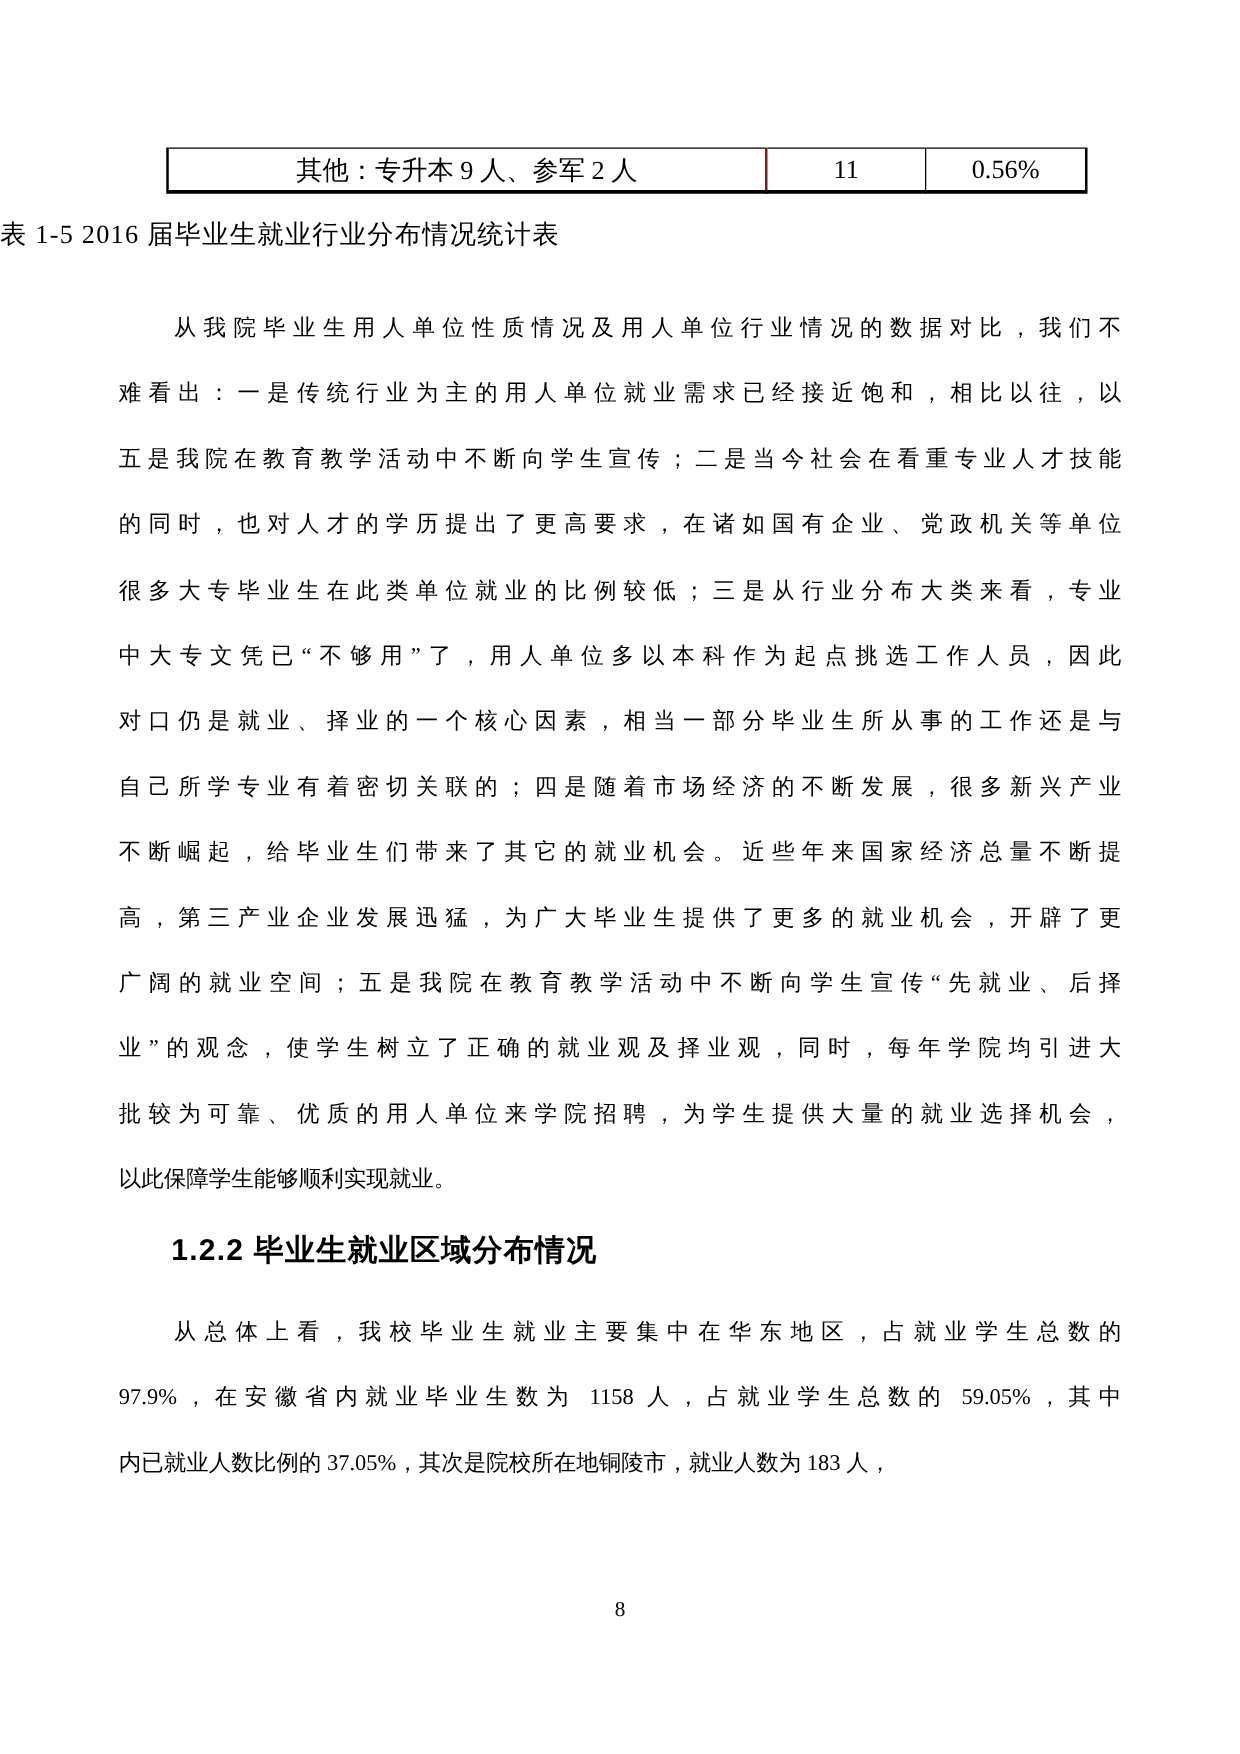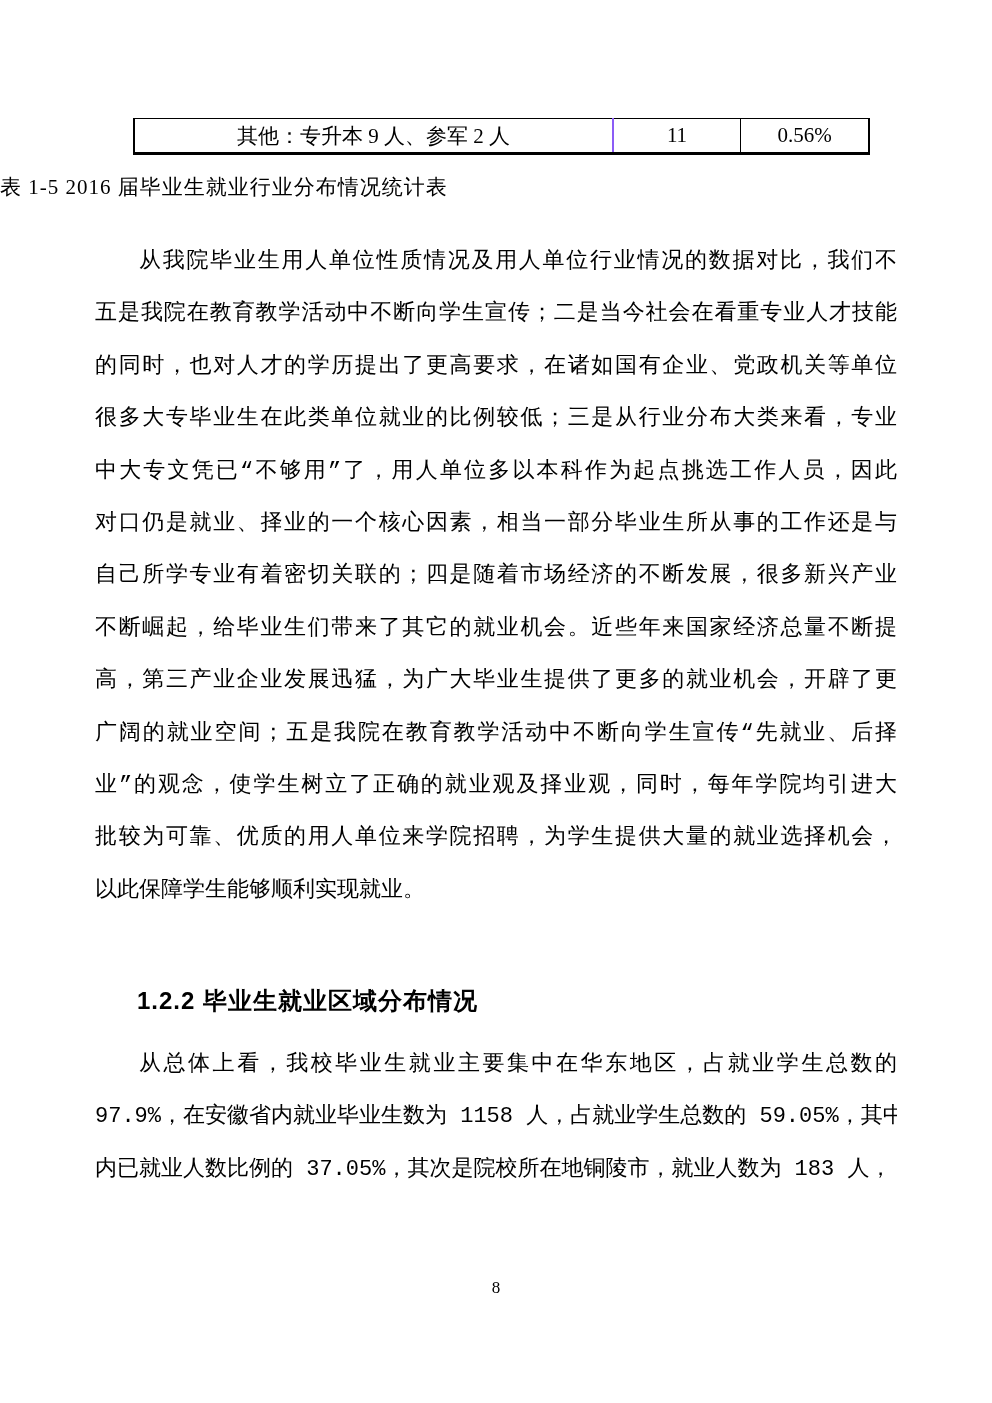--- a/index.html
+++ b/index.html
@@ -32,21 +32,21 @@
   }
   table.data-table td {
     height: 33px;
     vertical-align: middle;
     text-align: center;
     font-size: 21px;
     padding: 0 4px;
     white-space: nowrap;
     overflow: hidden;
   }
-  td.col-category { width: 469px; border-right: 2px solid #8b5cf6; }
+  td.col-category { width: 469px; border-right: 2px solid #7f1d1d; }
   td.col-count    { width: 118px; border-right: 1px solid #000; font-size: 20px; }
   td.col-percent  { width: 119px; font-size: 20px; }
 
   
   .table-caption {
     position: absolute;
     top: 173px;
     left: 0;
     width: 100%;
     text-align: left;
@@ -58,27 +58,26 @@
   .para {
     position: absolute;
     left: 95px;
     width: 802px;
   }
   .para-1 { top: 236px; }
   .para-2 { top: 1039px; }
   .line {
     height: 52.4px;
     line-height: 52.4px;
-    font-size: 22px;
+    font-size: 18px;
     text-align: justify;
     text-align-last: justify;
     text-justify: inter-character;
     white-space: nowrap;
     overflow: hidden;
-    font-family: Liberation Mono, monospace;
   }
   .line.first { text-indent: 44px; }
   .line.last  { text-align-last: left; }
 
   
   .section-heading {
     position: absolute;
     top: 986px;
     left: 95px;
     width: 802px;
@@ -114,20 +113,21 @@
         <td class="col-count">11</td>
         <td class="col-percent">0.56%</td>
       </tr>
     </tbody>
   </table>
 
   <div class="table-caption">表 1-5 2016 届毕业生就业行业分布情况统计表</div>
 
   <div class="para para-1">
       <div class="line first">从我院毕业生用人单位性质情况及用人单位行业情况的数据对比，我们不</div>
+      <div class="line">难看出：一是传统行业为主的用人单位就业需求已经接近饱和，相比以往，以</div>
       <div class="line">五是我院在教育教学活动中不断向学生宣传；二是当今社会在看重专业人才技能</div>
       <div class="line">的同时，也对人才的学历提出了更高要求，在诸如国有企业、党政机关等单位</div>
       <div class="line">很多大专毕业生在此类单位就业的比例较低；三是从行业分布大类来看，专业</div>
       <div class="line">中大专文凭已“不够用”了，用人单位多以本科作为起点挑选工作人员，因此</div>
       <div class="line">对口仍是就业、择业的一个核心因素，相当一部分毕业生所从事的工作还是与</div>
       <div class="line">自己所学专业有着密切关联的；四是随着市场经济的不断发展，很多新兴产业</div>
       <div class="line">不断崛起，给毕业生们带来了其它的就业机会。近些年来国家经济总量不断提</div>
       <div class="line">高，第三产业企业发展迅猛，为广大毕业生提供了更多的就业机会，开辟了更</div>
       <div class="line">广阔的就业空间；五是我院在教育教学活动中不断向学生宣传“先就业、后择</div>
       <div class="line">业”的观念，使学生树立了正确的就业观及择业观，同时，每年学院均引进大</div>

